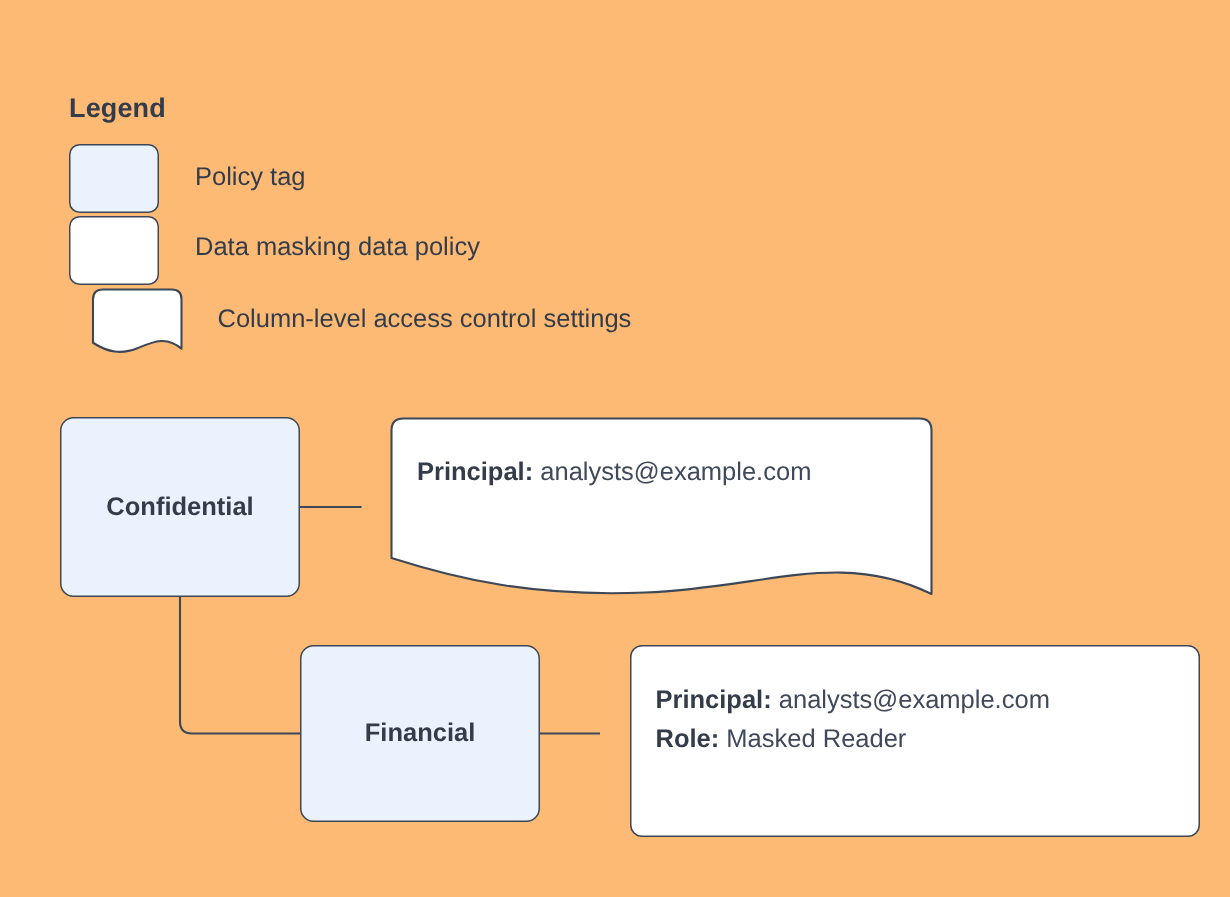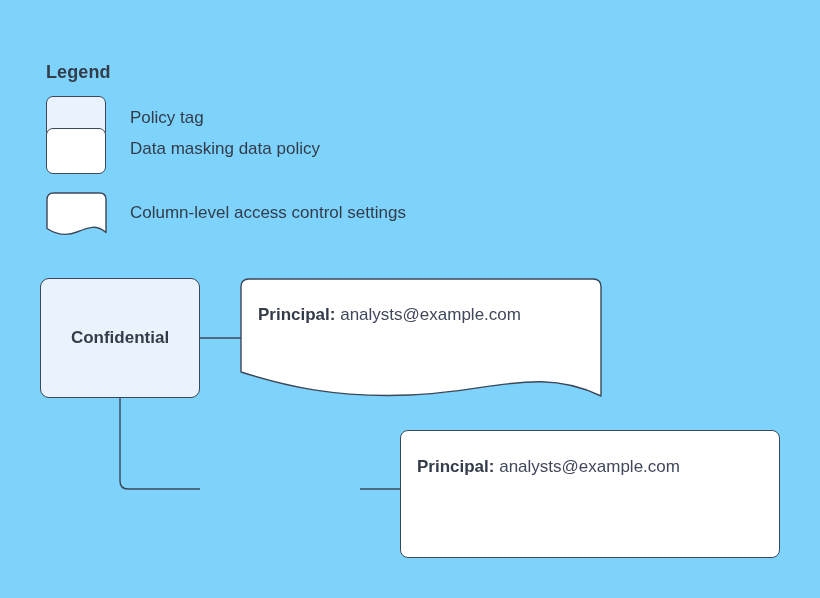--- a/index.html
+++ b/index.html
@@ -7,21 +7,21 @@
     width: 820px;
     height: 598px;
     background: #ffffff;
     font-family: "Liberation Sans", sans-serif;
     overflow: hidden;
   }
   #canvas {
     position: relative;
     width: 820px;
     height: 598px;
-    background: #7dd3fc;
+    background: #fdba74;
   }
 
   
   #legend { position: absolute; left: 0; top: 0; width: 700px; height: 250px; }
   .legend-title {
     position: absolute;
     left: 46px; top: 62px;
     font-size: 18px;
     font-weight: bold;
     color: #343c4a;
@@ -59,21 +59,21 @@
     z-index: 3;
   }
   .node-label {
     font-size: 17px;
     font-weight: bold;
     color: #343c4a;
     white-space: nowrap;
   }
 
   
-  .callout { position: absolute; z-index: 3; }
+  .callout { position: absolute; z-index: 3; margin-left: 20px; }
   .callout-doc svg { position: absolute; left: 0; top: 0; display: block; }
   .callout-rect {
     background: #ffffff;
     border: 1.4px solid #3c4758;
     border-radius: 8px;
   }
   .callout-text {
     position: absolute;
     font-size: 17px;
     color: #40485a;
@@ -93,28 +93,28 @@
   <div id="legend">
     <div class="legend-title">Legend</div>
 
     <div class="legend-row" style="top:96px;">
       <div class="swatch">
         <div class="swatch-box filled"></div>
       </div>
       <div class="legend-label" style="top:12px;">Policy tag</div>
     </div>
 
-    <div class="legend-row" style="top:128px;">
+    <div class="legend-row" style="top:144px;">
       <div class="swatch">
         <div class="swatch-box"></div>
       </div>
       <div class="legend-label" style="top:11px;">Data masking data policy</div>
     </div>
 
-    <div class="legend-row" style="top:192px;">
+    <div class="legend-row" style="top:192px;margin-left:15px;">
       <div class="swatch">
         <svg width="62" height="48" viewBox="0 0 62 48">
           <path d="M 7.5 1 L 53.5 1 Q 60 1 60 7.5 L 60 40.5
                    C 50 32 42 35.5 31 40
                    C 20 44.5 11 43 1 36.5
                    L 1 7.5 Q 1 1 7.5 1 Z" fill="#ffffff" stroke="#3c4758" stroke-width="1.4" stroke-linejoin="round"></path>
         </svg>
       </div>
       <div class="legend-label" style="top:11px;">Column-level access control settings</div>
     </div>
@@ -141,23 +141,30 @@
                L 1 9 Q 1 1 9 1 Z" fill="#ffffff" stroke="#3c4758" stroke-width="1.4" stroke-linejoin="round"></path>
     </svg>
     <div class="callout-text" style="left:18px; top:24px;">
       <div>
         <b>Principal:</b>
         <span>analysts@example.com</span>
       </div>
     </div>
   </div>
 
+  <div class="node" style="left:200px; top:430px; width:160px; height:118px;">
+    <span class="node-label">Financial</span>
+  </div>
 
   <div class="callout callout-rect" style="left:400px; top:430px; width:380px; height:128px;">
     <div class="callout-text" style="left:16px; top:23px;">
       <div>
         <b>Principal:</b>
         <span>analysts@example.com</span>
       </div>
+      <div>
+        <b>Role:</b>
+        <span>Masked Reader</span>
+      </div>
     </div>
   </div>
 
 </div>
 
 </body></html>

